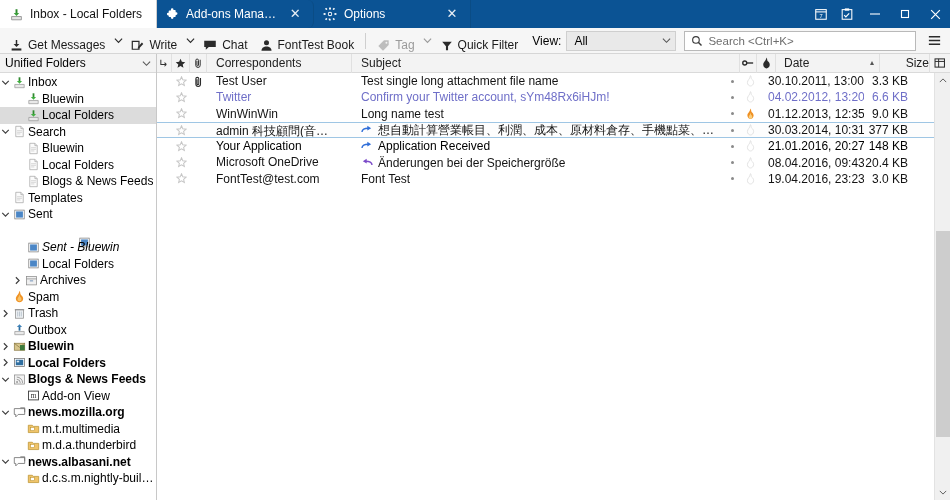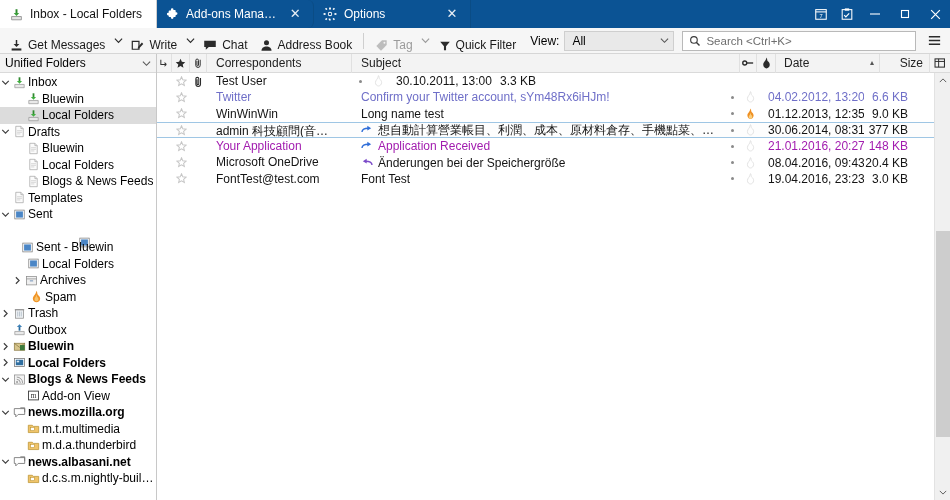--- a/index.html
+++ b/index.html
@@ -112,21 +112,21 @@
   .ch.ctr { justify-content: center; padding: 0; }
   .c-thread { width: 15px; flex: 0 0 15px; }
   .c-star   { width: 18px; flex: 0 0 18px; }
   .c-attach { width: 17px; flex: 0 0 17px; }
   .c-corr   { width: 145px; flex: 0 0 145px; padding-left: 9px; }
   .c-subj   { flex: 1 1 auto; padding-left: 9px; min-width: 0; }
   .c-unread { width: 17px; flex: 0 0 17px; }
   .c-junk   { width: 19px; flex: 0 0 19px; }
   .c-date   { width: 104px; flex: 0 0 104px; padding-left: 8px; position: relative; }
   .c-date .sortarrow { position: absolute; right: 5px; top: 4px; }
-  .c-size   { width: 50px; flex: 0 0 50px; justify-content: flex-end; padding-right: 6px; }
+  .c-size   { width: 50px; flex: 0 0 50px; justify-content: flex-end; padding-right: 0; }
   .c-picker { width: 20px; flex: 0 0 20px; border-right: none; }
 
   .rows { flex: 1 1 auto; overflow: hidden; position: relative; }
   .mrow {
     height: 16.3px; display: flex; align-items: center; font-size: 12px;
     white-space: nowrap; color: #141414;
   }
   .mrow.sel { background: #fdfdfd; border-top: 1px solid #9fc6e4; border-bottom: 1px solid #9fc6e4; }
   .mrow .cell { height: 100%; display: flex; align-items: center; overflow: hidden; }
   .mrow .m-thread { width: 15px; flex: 0 0 15px; justify-content: center; }
@@ -275,21 +275,21 @@
       <span>Chat</span>
     </div>
 
     <div class="tbtn">
       <span class="ico">
         <svg width="13" height="13" viewBox="0 0 16 16">
           <circle cx="8" cy="4.6" r="3.1" fill="#2b2b2b"></circle>
           <path d="M1.8 14.4c0-3.4 2.8-5.3 6.2-5.3s6.2 1.9 6.2 5.3z" fill="#2b2b2b"></path>
         </svg>
       </span>
-      <span>Address Book</span>
+      <span>FontTest Book</span>
     </div>
 
     <div class="tsep"></div>
 
     <div class="tbtn disabled">
       <span class="ico">
         <svg width="13" height="13" viewBox="0 0 16 16">
           <path d="M8.6 1.6h5.8v5.8l-7 7-5.8-5.8z" fill="#bdbdbd"></path>
           <circle cx="11.6" cy="4.5" r="1.2" fill="#f3f3f3"></circle>
         </svg>
@@ -397,21 +397,21 @@
             </span>
             <span class="ficon">
               <svg width="13" height="13" viewBox="0 0 16 16">
                 <path d="M3.4 1.6h6.3l2.9 2.9v9.9H3.4z" fill="#fbfbfb" stroke="#a6a6a6" stroke-width=".9"></path>
                 <path d="M9.7 1.6v2.9h2.9" fill="#e4e4e4" stroke="#a6a6a6" stroke-width=".8"></path>
                 <g stroke="#c2c2c2" stroke-width=".8">
                   <path d="M5 7h6M5 9h6M5 11h4"></path>
                 </g>
               </svg>
             </span>
-            <span class="flabel">Drafts</span>
+            <span class="flabel">Search</span>
           </div>
           <div class="frow" style="padding-left: 14px;">
             <span class="twisty"></span>
             <span class="ficon">
               <svg width="13" height="13" viewBox="0 0 16 16">
                 <path d="M3.4 1.6h6.3l2.9 2.9v9.9H3.4z" fill="#fbfbfb" stroke="#a6a6a6" stroke-width=".9"></path>
                 <path d="M9.7 1.6v2.9h2.9" fill="#e4e4e4" stroke="#a6a6a6" stroke-width=".8"></path>
                 <g stroke="#c2c2c2" stroke-width=".8">
                   <path d="M5 7h6M5 9h6M5 11h4"></path>
                 </g>
@@ -475,21 +475,21 @@
           <div class="frow" style="padding-left: 14px; flex-direction: column;">
             <span class="twisty"></span>
             <span class="ficon">
               <svg width="13" height="13" viewBox="0 0 16 16">
                 <rect x="2.2" y="2.6" width="11.6" height="10.8" fill="#fff" stroke="#7b7b7b" stroke-width=".9"></rect>
                 <rect x="3.8" y="4.2" width="8.4" height="7.6" fill="#4b86c6"></rect>
               </svg>
             </span>
             <span class="flabel">Sent Items - Bluewin</span>
           </div>
-          <div class="frow" style="padding-left: 8px;">
+          <div class="frow" style="padding-left: 14px; font-style: italic;">
             <span class="twisty"></span>
             <span class="ficon">
               <svg width="13" height="13" viewBox="0 0 16 16">
                 <rect x="2.2" y="2.6" width="11.6" height="10.8" fill="#fff" stroke="#7b7b7b" stroke-width=".9"></rect>
                 <rect x="3.8" y="4.2" width="8.4" height="7.6" fill="#4b86c6"></rect>
               </svg>
             </span>
             <span class="flabel">Sent - Bluewin</span>
           </div>
           <div class="frow" style="padding-left: 14px;">
@@ -510,21 +510,21 @@
             </span>
             <span class="ficon">
               <svg width="13" height="13" viewBox="0 0 16 16">
                 <rect x="1.8" y="3" width="12.4" height="10.4" fill="#f0f0f0" stroke="#8a8a8a" stroke-width=".9"></rect>
                 <path d="M1.8 6h12.4" stroke="#8a8a8a" stroke-width=".9"></path>
                 <rect x="6" y="7.6" width="4" height="1.6" fill="#8fa8c6"></rect>
               </svg>
             </span>
             <span class="flabel">Archives</span>
           </div>
-          <div class="frow" style="padding-left: 17px;">
+          <div class="frow" style="padding-left: 0px;">
             <span class="twisty"></span>
             <span class="ficon">
               <svg width="13" height="13" viewBox="0 0 16 16">
                 <path d="M8 1c1.6 2.4.4 3.8 1.9 5.2 1.2 1.1 2.6 2.4 2.6 4.7C12.5 13.8 10.3 15 8 15s-4.5-1.2-4.5-4.1C3.5 7.2 6.9 6.4 8 1z" fill="#f09325"></path>
                 <path d="M8 5.6c.8 1.4.2 2.2 1 3 .7.6 1.4 1.4 1.4 2.7 0 1.7-1.1 2.4-2.4 2.4s-2.4-.7-2.4-2.4c0-2 2-2.5 2.4-5.7z" fill="#f7c36b"></path>
               </svg>
             </span>
             <span class="flabel">Spam</span>
           </div>
           <div class="frow" style="padding-left: 0px;">
@@ -729,20 +729,23 @@
                   <svg width="11" height="11" viewBox="0 0 12 12">
                     <path d="M6 .9 7.45 4.2l3.55.3-2.7 2.4.82 3.45L6 8.55 2.88 10.35 3.7 6.9 1 4.5l3.55-.3z" fill="none" stroke="#c6c6c6" stroke-width="1.1"></path>
                   </svg>
                 </span>
                 <span class="cell m-attach">
                   <svg width="11" height="13" viewBox="0 0 12 14">
                     <path d="M8.2 3.3v6.5a2.55 2.55 0 0 1-5.1 0V4.1a1.6 1.6 0 0 1 3.2 0v5.4a.92.92 0 0 1-1.84 0V4.5" fill="none" stroke="#2b2b2b" stroke-width="1.15"></path>
                   </svg>
                 </span>
                 <span class="cell m-corr">Test User</span>
+                <span class="cell m-subj">
+                  <span class="stext">Test single long attachment file name</span>
+                </span>
                 <span class="cell m-unread">
                   <span class="dot-unread"></span>
                 </span>
                 <span class="cell m-junk">
                   <svg width="11" height="12" viewBox="0 0 12 14" opacity="0.22">
                     <path d="M6 .7c1.3 1.9.3 3.1 1.5 4.2 1 .9 2.1 1.9 2.1 3.9 0 2.3-1.8 4-3.6 4S2.4 11.1 2.4 8.8C2.4 5.9 5.2 5.2 6 .7z" fill="none" stroke="#777" stroke-width="1.1"></path>
                   </svg>
                 </span>
                 <span class="cell m-date">30.10.2011, 13:00</span>
                 <span class="cell m-size">3.3 KB</span>
@@ -816,25 +819,25 @@
                   <span class="stext">想自動計算營業帳目、利潤、成本、原材料倉存、手機點菜、水吧廚房自動出單 (詳細資料…)</span>
                 </span>
                 <span class="cell m-unread">
                   <span class="dot-unread"></span>
                 </span>
                 <span class="cell m-junk">
                   <svg width="11" height="12" viewBox="0 0 12 14" opacity="0.22">
                     <path d="M6 .7c1.3 1.9.3 3.1 1.5 4.2 1 .9 2.1 1.9 2.1 3.9 0 2.3-1.8 4-3.6 4S2.4 11.1 2.4 8.8C2.4 5.9 5.2 5.2 6 .7z" fill="none" stroke="#777" stroke-width="1.1"></path>
                   </svg>
                 </span>
-                <span class="cell m-date">30.06.2014, 08:31</span>
+                <span class="cell m-date">30.03.2014, 10:31</span>
                 <span class="cell m-size">377 KB</span>
                 <span class="cell m-pad"></span>
               </div>
-              <div class="mrow" style="color: #a21caf;">
+              <div class="mrow" style="color: #000000;">
                 <span class="cell m-thread"></span>
                 <span class="cell m-star">
                   <svg width="11" height="11" viewBox="0 0 12 12">
                     <path d="M6 .9 7.45 4.2l3.55.3-2.7 2.4.82 3.45L6 8.55 2.88 10.35 3.7 6.9 1 4.5l3.55-.3z" fill="none" stroke="#c6c6c6" stroke-width="1.1"></path>
                   </svg>
                 </span>
                 <span class="cell m-attach"></span>
                 <span class="cell m-corr">Your Application</span>
                 <span class="cell m-subj">
                   <span style="display:flex;align-items:center;">

